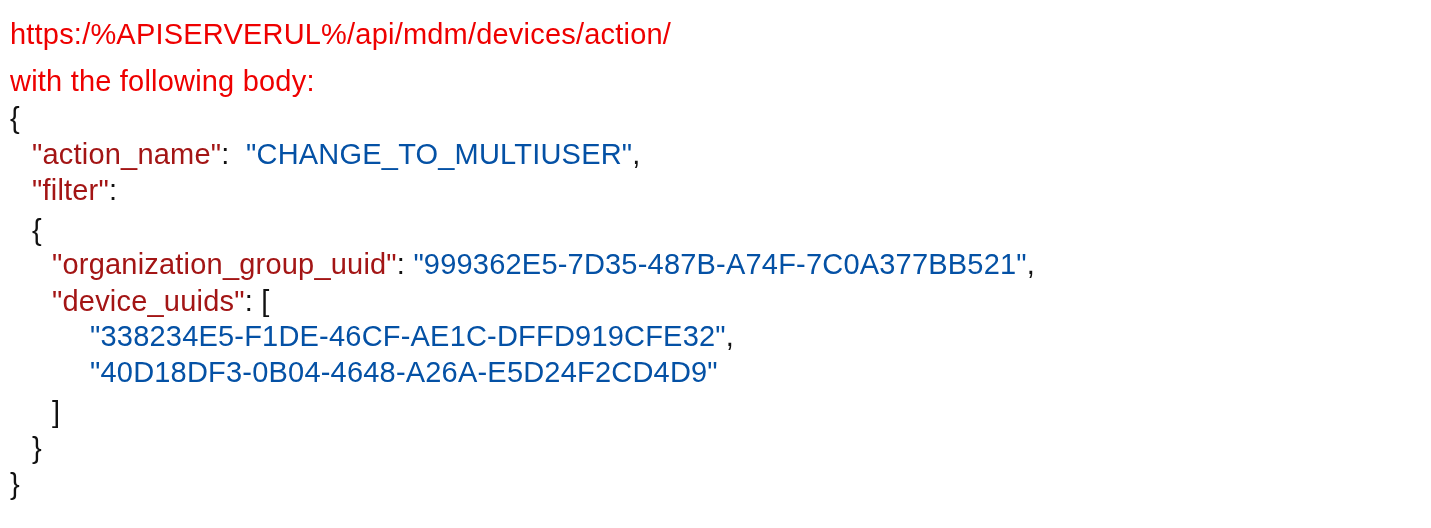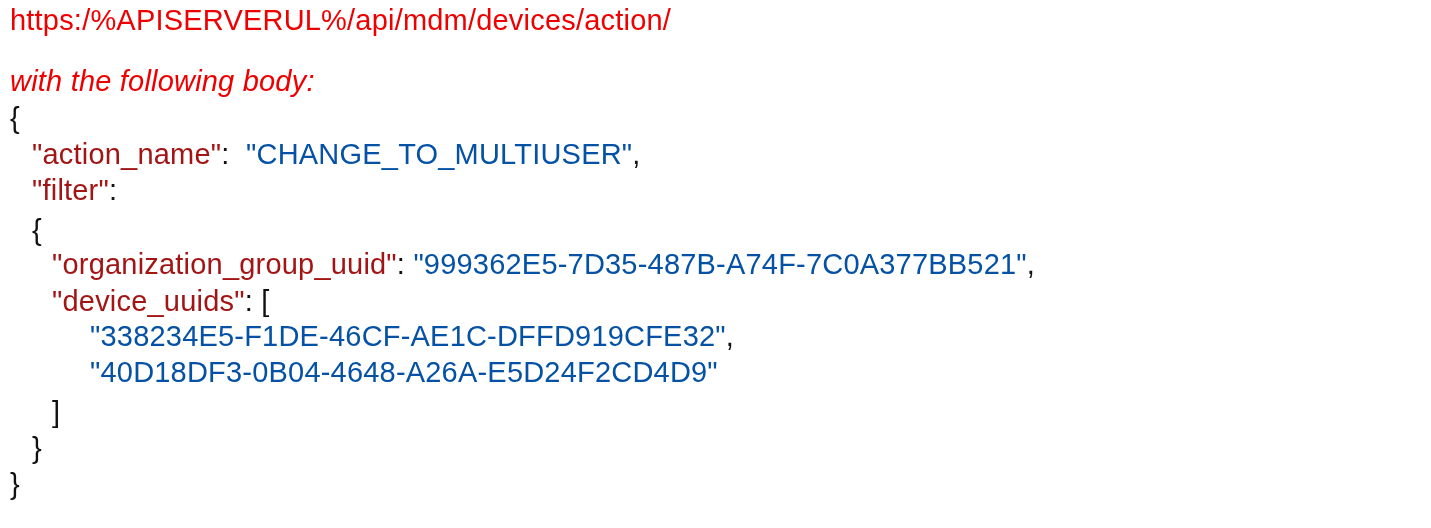--- a/index.html
+++ b/index.html
@@ -23,23 +23,23 @@
       line-height: 36px;
     }
     .red { color: #ee0000; }
     .key { color: #a31515; }
     .val { color: #0451a5; }
     .punct { color: #111111; }
   </style>
 </head>
 <body>
 
-<div class="line red" style="top:2px;">https:/%APISERVERUL%/api/mdm/devices/action/</div>
+<div class="line red" style="top:16px;">https:/%APISERVERUL%/api/mdm/devices/action/</div>
 
-<div class="line red" style="top:63px;font-style:italic;">with the following body:</div>
+<div class="line red" style="top:63px;">with the following body:</div>
 
 <div>
   <div class="line punct" style="top:100px;">{</div>
 
   <div class="line" style="top:136px; left:32px;"><span class="key">"action_name"</span><span class="punct">:</span><span>  </span><span class="val">"CHANGE_TO_MULTIUSER"</span><span class="punct">,</span></div>
 
   <div class="line" style="top:172px; left:32px;"><span class="key">"filter"</span><span class="punct">:</span></div>
 
   <div class="line punct" style="top:212px; left:32px;">{</div>
 

